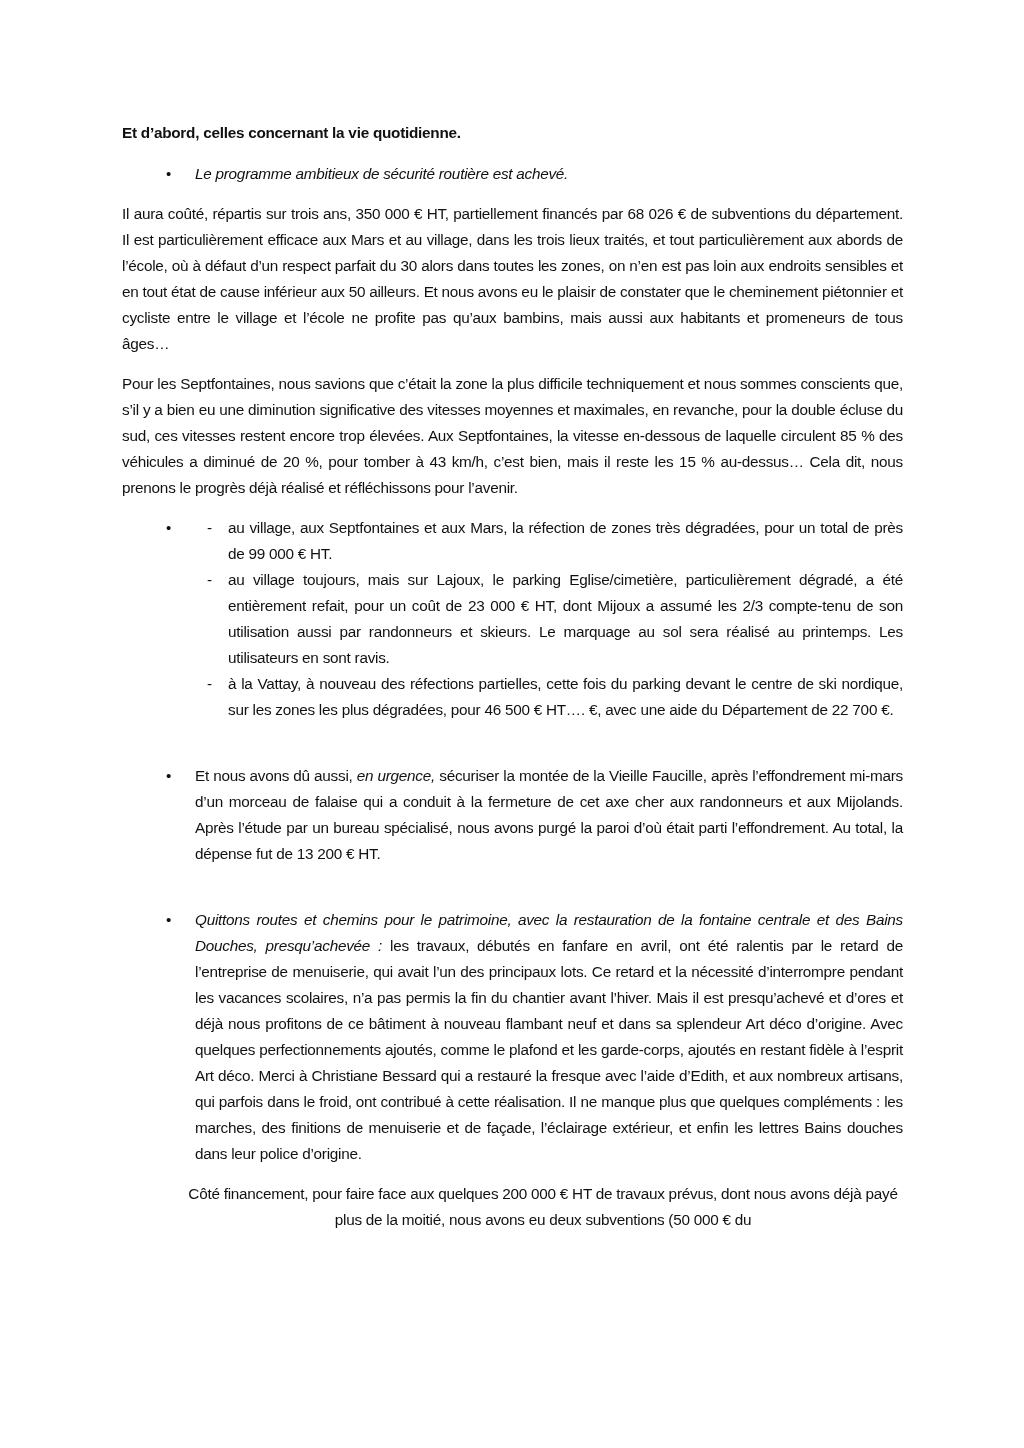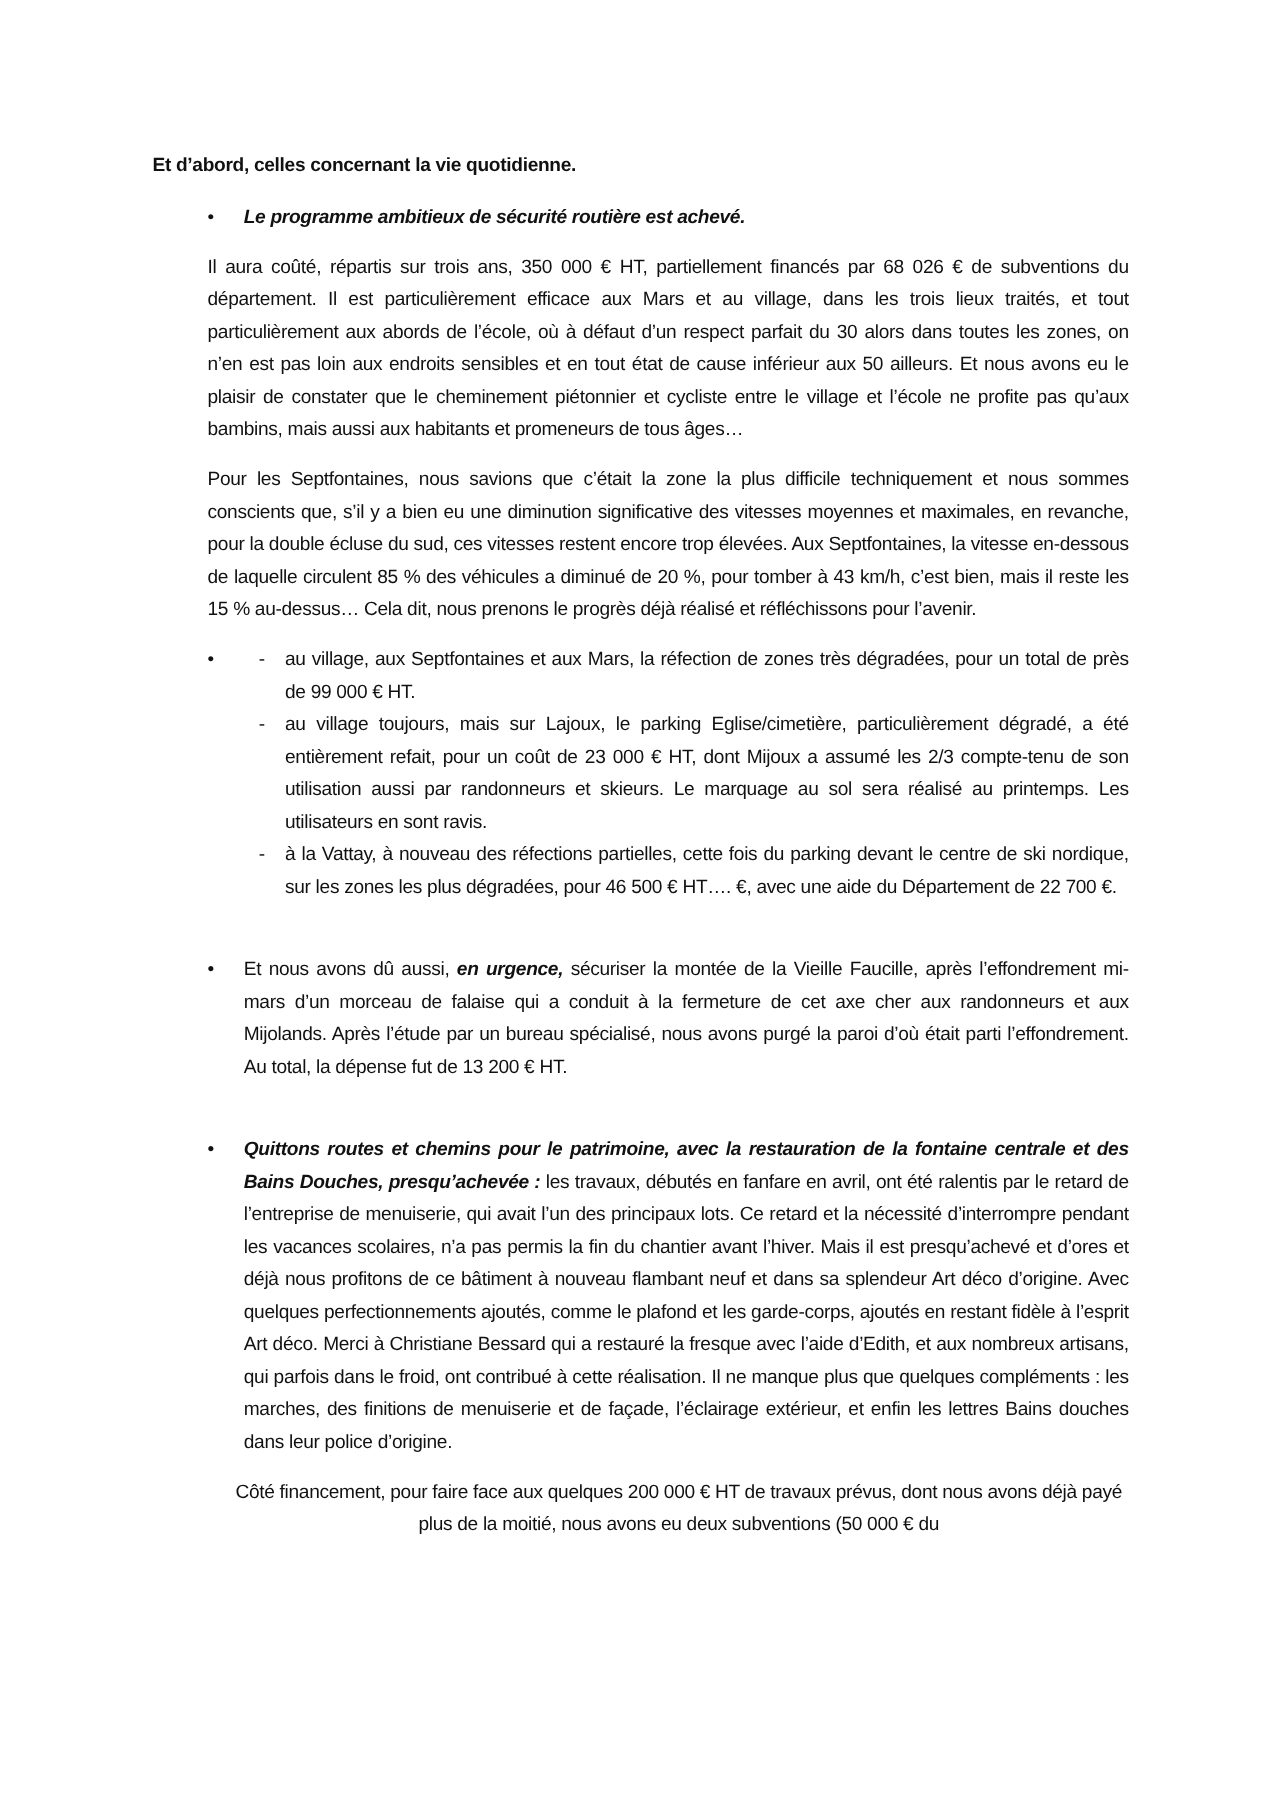--- a/index.html
+++ b/index.html
@@ -10,23 +10,23 @@
   }
   .page {
     position: absolute; left: 122px; top: 120px; width: 781px;
     font-size: 15.3px; line-height: 26px; letter-spacing: -0.25px;
   }
   p { margin: 0; text-align: justify; }
   .heading { font-weight: bold; text-decoration: underline; margin-bottom: 15px; text-align: left; }
   .subheading { font-weight: bold; margin-bottom: 15px; text-align: left; }
   .bullet { position: relative; padding-left: 73px; }
   .bullet .dot { position: absolute; left: 44px; top: 0; font-size: 15px; }
-  .bullet-title-only { font-weight: bold; font-style: italic; }
-  .bi { font-weight: bold; font-style: italic; }
-  .para { margin-bottom: 14px; margin-left: 44px; }
+  .bullet-title-only { font-weight: normal; font-style: italic; }
+  .bi { font-weight: normal; font-style: italic; }
+  .para { margin-bottom: 14px; }
   .sublist { margin: 0; padding: 0; list-style: none; }
   .subitem { position: relative; padding-left: 106px; text-align: justify; }
   .subitem .dash { position: absolute; left: 85px; top: 0; }
   .gap-bottom-large { margin-bottom: 40px; }
   .bullet-wide { position: relative; padding-left: 73px; text-align: justify; }
   .bullet-wide .dot { position: absolute; left: 44px; top: 0; }
   .final { padding-left: 61px; text-align: center; }
 </style>
 </head>
 <body>

